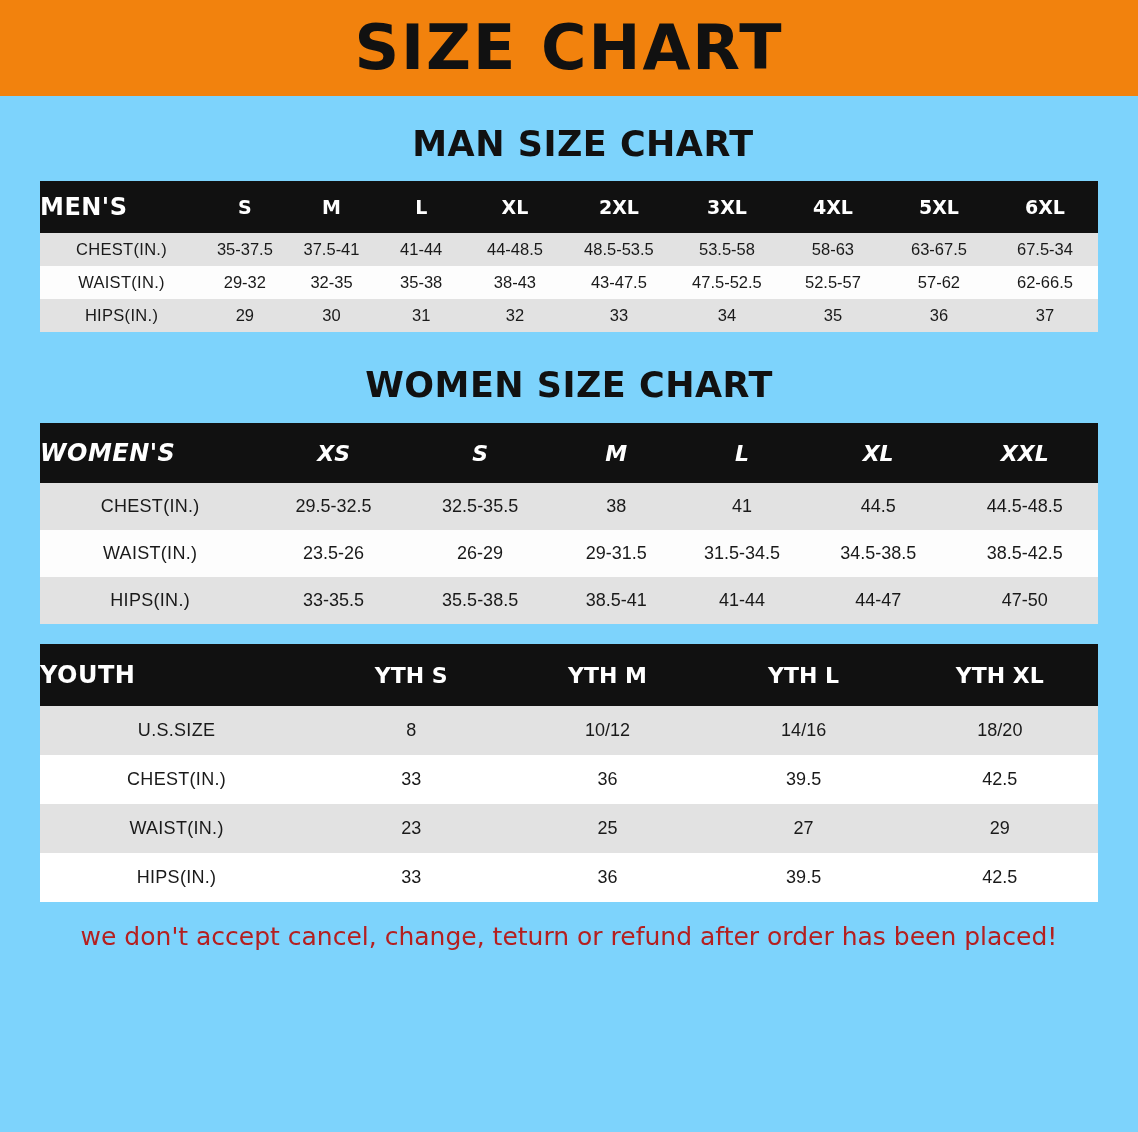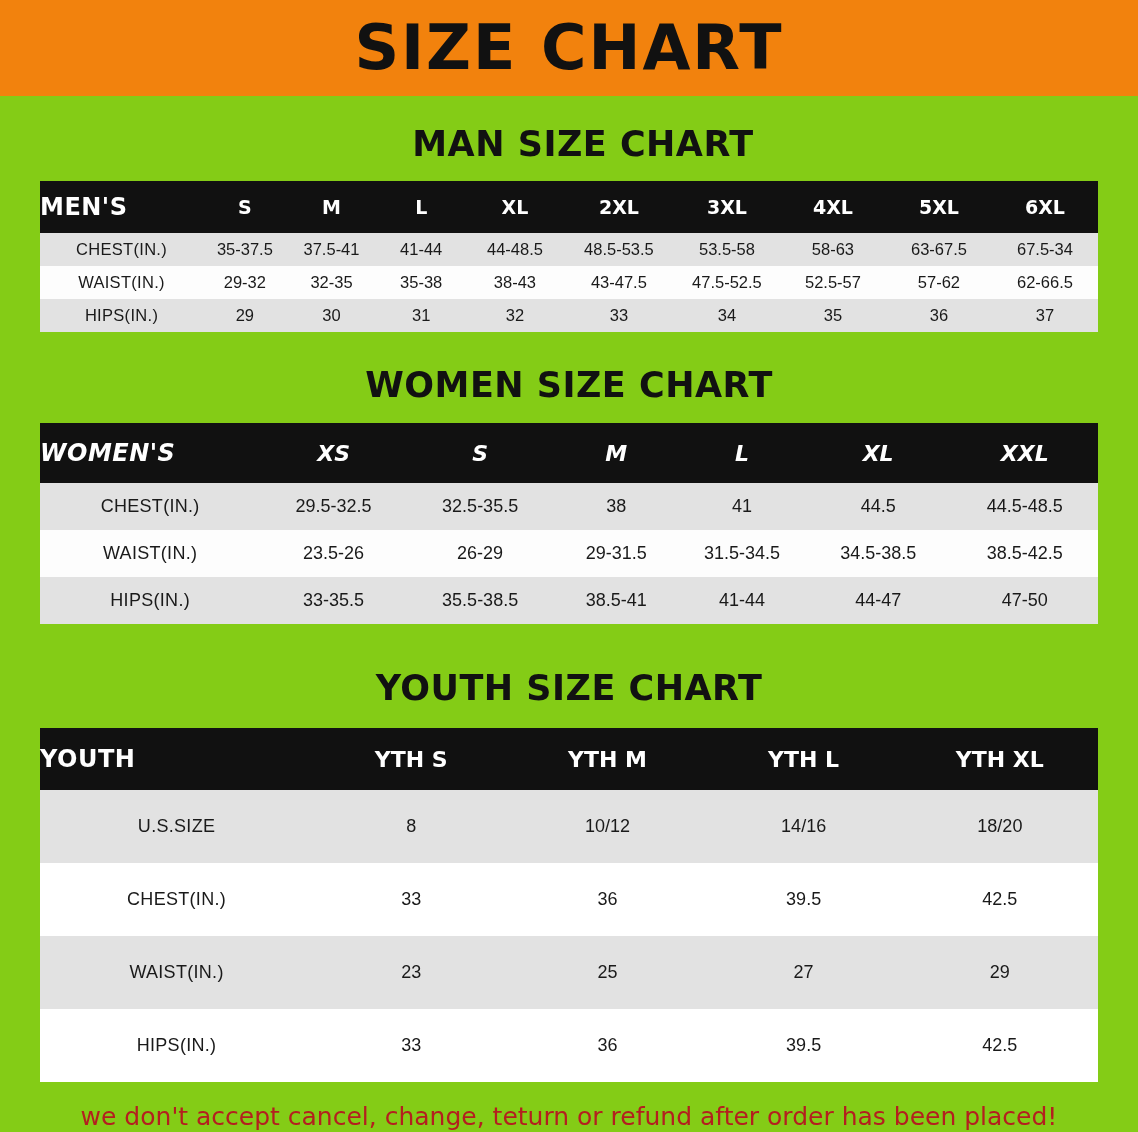--- a/index.html
+++ b/index.html
@@ -10,21 +10,21 @@
     width: 1138px;
     height: 1132px;
     background: #ffffff;
     font-family: "Liberation Sans", sans-serif;
     overflow: hidden;
   }
   .page {
     position: relative;
     width: 1138px;
     height: 1132px;
-    background: #84cc16;
+    background: #7dd3fc;
   }
 
   
   .banner {
     width: 100%;
     height: 96px;
     background: #f2820d;
     display: flex;
     align-items: center;
     justify-content: center;
@@ -102,21 +102,21 @@
   
   #women-table { margin-top: 18px; }
   #women-table thead th { font-size: 22px; padding: 16px 0; font-style: italic; }
   #women-table thead th.rowlabel { font-size: 24px; }
   #women-table tbody td { font-size: 18px; padding: 13px 0; }
 
   
   #youth-table { margin-top: 20px; }
   #youth-table thead th { font-size: 22px; padding: 17px 0; }
   #youth-table thead th.rowlabel { font-size: 24px; }
-  #youth-table tbody td { font-size: 18px; padding: 26px 0; }
+  #youth-table tbody td { font-size: 18px; padding: 14px 0; }
   #youth-table tbody tr.plain td { background: #ffffff; }
 
   
   .note {
     margin: 18px auto 0 auto;
     width: 1000px;
     text-align: center;
     color: #b41f1f;
     font-family: "DejaVu Sans", sans-serif;
     font-size: 25px;
@@ -230,21 +230,20 @@
           <td>35.5-38.5</td>
           <td>38.5-41</td>
           <td>41-44</td>
           <td>44-47</td>
           <td>47-50</td>
         </tr>
       </tbody>
     </table>
   </div>
 
-  <div class="section-title t3">YOUTH SIZE CHART</div>
   <div class="table-wrap">
     <table id="youth-table">
       <thead>
         <tr>
           <th class="rowlabel" style="width:245px">YOUTH</th>
           <th style="width:176px">YTH S</th>
           <th style="width:176px">YTH M</th>
           <th style="width:176px">YTH L</th>
           <th style="width:176px">YTH XL</th>
         </tr>

